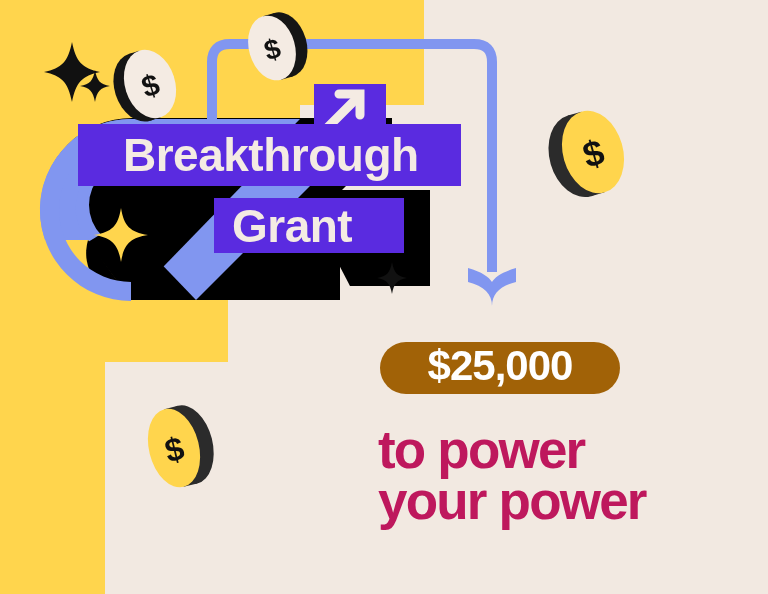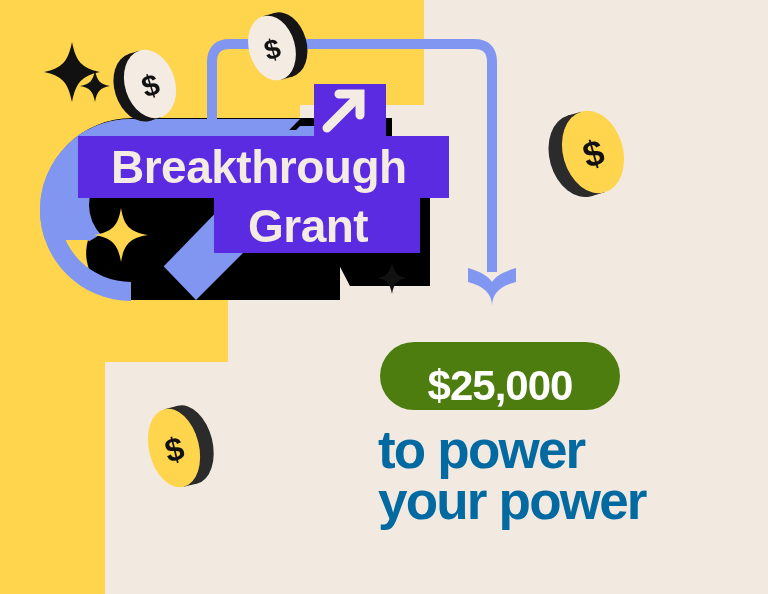--- a/index.html
+++ b/index.html
@@ -9,34 +9,34 @@
     background:#F2E9E1;
   }
   #stage{position:relative;width:768px;height:594px;overflow:hidden;background:#F2E9E1;}
   .lay{position:absolute;top:0;left:0;width:768px;height:594px;}
 
   
   .band{
     position:absolute;background:#5A2BE0;display:flex;align-items:center;
     color:#F4EBE3;font-weight:700;letter-spacing:-0.5px;
   }
-  #band1{left:78px;top:136px;width:338px;height:62px;padding-left:33px;font-size:46px;}
-  #band2{left:214px;top:198px;width:172px;height:55px;padding-left:34px;font-size:46px;}
+  #band1{left:78px;top:124px;width:338px;height:62px;padding-left:45px;font-size:46px;}
+  #band2{left:214px;top:198px;width:172px;height:55px;padding-left:18px;font-size:46px;}
   #panel{left:314px;top:84px;width:72px;height:52px;background:#5A2BE0;position:absolute;}
 
   
   #pill{
-    position:absolute;left:380px;top:342px;width:240px;height:68px;
-    background:#4d7c0f;border-radius:34px;display:flex;align-items:flex-end;justify-content:center;
+    position:absolute;left:380px;top:342px;width:240px;height:52px;
+    background:#a16207;border-radius:34px;display:flex;align-items:flex-start;justify-content:center;
     color:#FFFFFF;font-size:42px;font-weight:700;letter-spacing:-1px;
   }
   
   #hl{
     position:absolute;left:378px;top:424px;width:360px;
-    color:#0369a1;font-size:53px;font-weight:700;line-height:0.97;letter-spacing:-1.8px;
+    color:#be185d;font-size:53px;font-weight:700;line-height:0.97;letter-spacing:-1.8px;
   }
   #hl div{white-space:nowrap;}
 </style>
 </head>
 <body>
 
 <div id="stage">
 
   <svg class="lay" viewBox="0 0 768 594">
     <rect x="0" y="0" width="768" height="594" fill="#F2E9E1"></rect>

